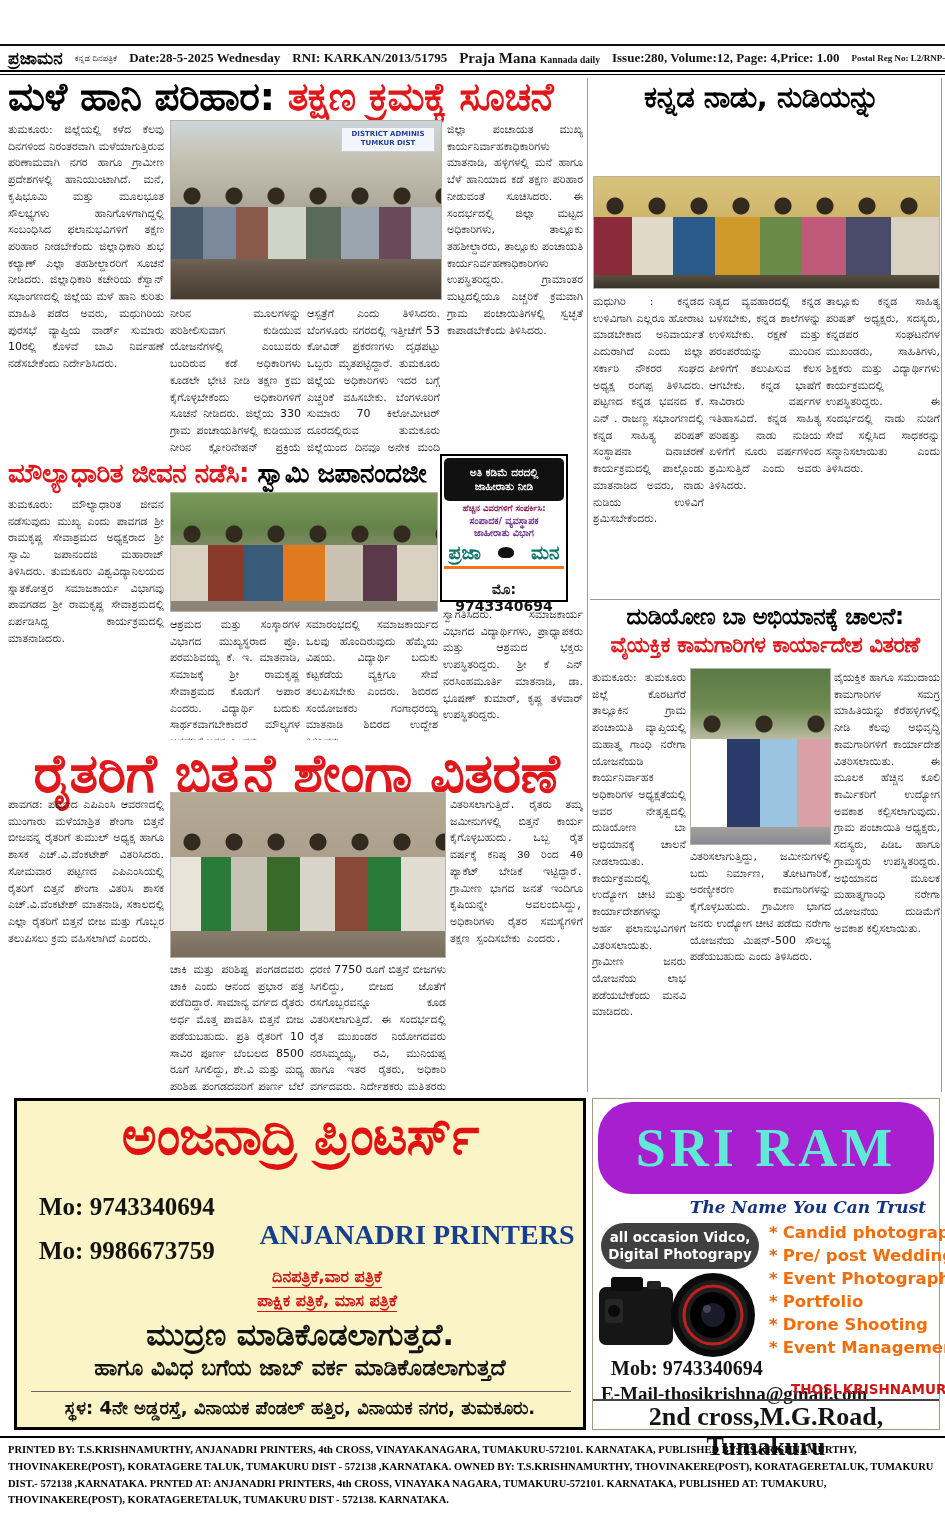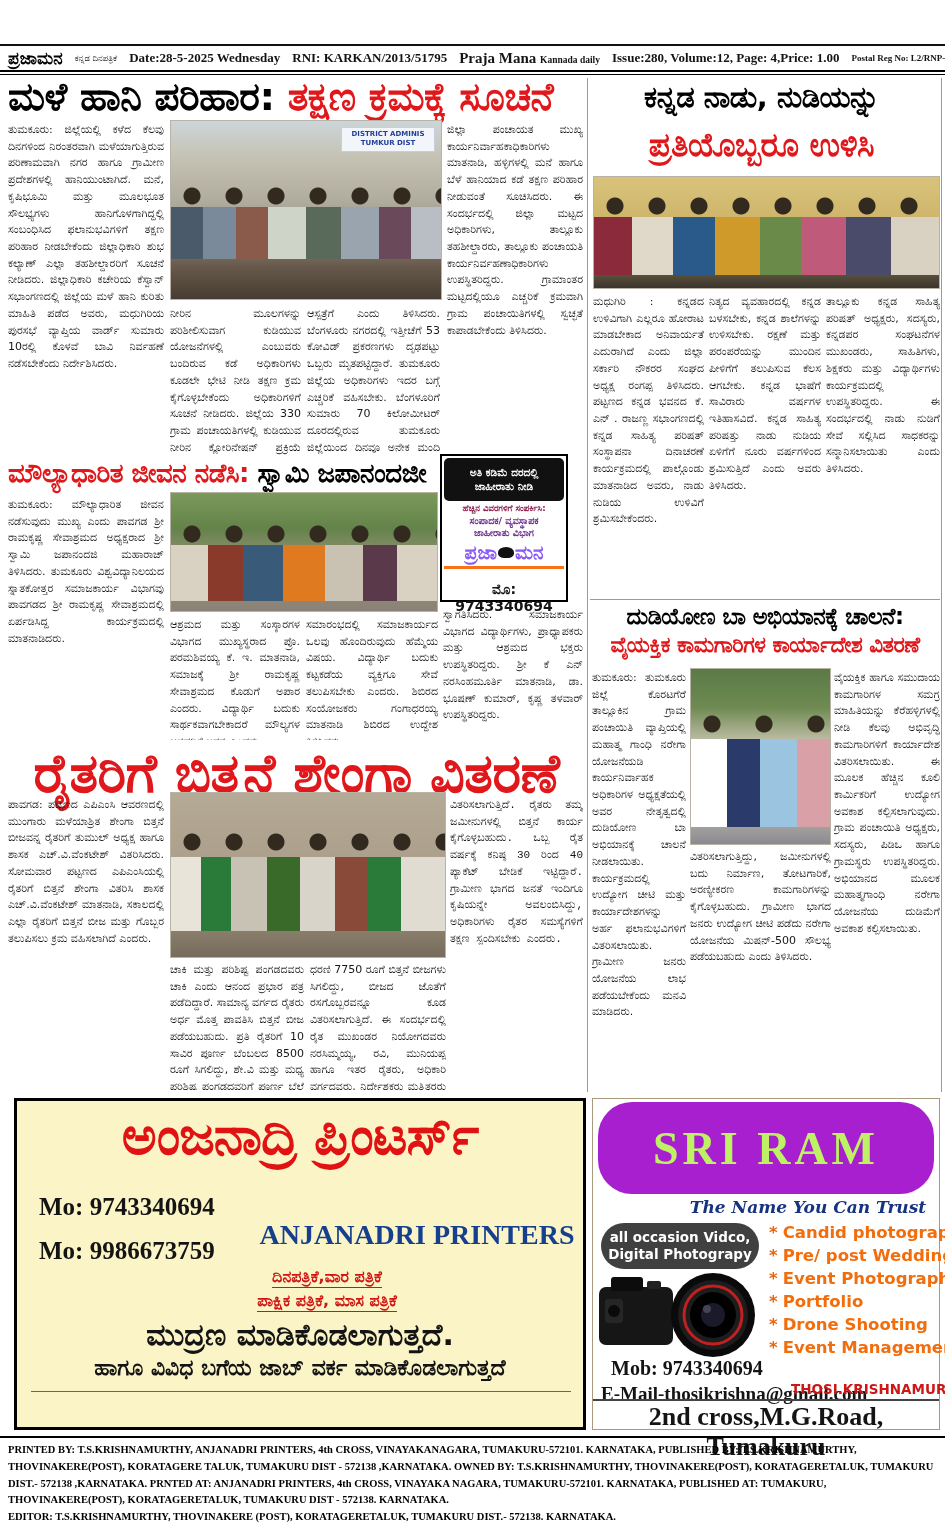--- a/index.html
+++ b/index.html
@@ -62,22 +62,22 @@
       background:linear-gradient(90deg,#e8e4da 0 11%,#2a7a3a 11% 22%,#c8c2b4 22% 35%,#3a6a2a 35% 47%,#d9d4c9 47% 60%,#8a4a3a 60% 72%,#2a7a3a 72% 84%,#e0dcd2 84% 100%);}
 
   
   .adbox{position:absolute;left:440px;top:454px;width:128px;height:148px;border:2px solid #000;
          box-sizing:border-box;background:#fff;text-align:center;padding:2px;}
   .adbox-black{background:#111;color:#fff;font-size:10.5px;font-weight:700;border-radius:5px;
          padding:8px 1px;line-height:1.3;}
   .adbox-contact{color:#8b1a4a;font-size:8.5px;font-weight:700;margin-top:2px;}
   .adbox-roles{color:#6a2a8a;font-size:9.5px;font-weight:700;margin-top:1px;}
   .adbox-dept{color:#6a2a8a;font-size:9.5px;font-weight:700;}
-  .adbox-logo{color:#8b5cf6;font-size:19px;font-weight:800;margin-top:2px;display:flex;
-         align-items:center;justify-content:center;gap:1px;}
+  .adbox-logo{color:#0f766e;font-size:19px;font-weight:800;margin-top:2px;display:flex;
+         align-items:center;justify-content:center;gap:17px;}
   .adbox-emblem{display:inline-block;width:16px;height:11px;background:#111;border-radius:50% 50% 40% 40%;}
   .adbox-phone{font-size:14px;font-weight:800;border-top:3px solid #f97316;margin-top:2px;padding-top:12px;}
 
   
   .ad-printer{position:absolute;left:14px;top:1098px;width:572px;height:332px;border:3px solid #000;
         box-sizing:border-box;background:#fbf4c6;}
   .adp-title{position:absolute;left:0;top:4px;width:100%;text-align:center;color:#e01212;
         font-size:53px;font-weight:800;letter-spacing:-1px;}
   .adp-phone{position:absolute;left:22px;font-family:"Liberation Serif",serif;font-weight:700;font-size:25px;}
   .adp-en{position:absolute;left:240px;top:118px;width:320px;text-align:center;color:#16408f;
@@ -88,21 +88,21 @@
   .adp-line1{position:absolute;left:0;top:216px;width:100%;text-align:center;font-size:30px;font-weight:800;}
   .adp-line2{position:absolute;left:0;top:254px;width:100%;text-align:center;font-size:22px;font-weight:800;}
   .adp-hr{position:absolute;left:14px;top:290px;width:540px;height:1px;background:#666;}
   .adp-addr{position:absolute;left:0;top:296px;width:100%;text-align:center;font-size:18px;font-weight:700;}
 
   
   .ad-sriram{position:absolute;left:592px;top:1098px;width:348px;height:332px;border:1px solid #a89a7a;
         box-sizing:border-box;background:#fff;}
   .sr-banner{position:absolute;left:5px;top:3px;width:336px;height:92px;background:#a81fd0;
         border-radius:34px;display:flex;align-items:center;justify-content:center;}
-  .sr-title{color:#bef264;font-family:"Liberation Serif",serif;font-weight:900;font-size:46px;letter-spacing:4px;}
+  .sr-title{color:#5eead4;font-family:"Liberation Serif",serif;font-weight:900;font-size:54px;letter-spacing:4px;}
   .sr-tag{position:absolute;left:90px;top:98px;width:250px;text-align:center;color:#15337f;
         font-family:"DejaVu Serif",serif;font-style:italic;font-weight:700;font-size:17px;}
   .sr-badge{position:absolute;left:8px;top:124px;width:158px;height:46px;background:#404040;
         border-radius:23px;color:#fff;font-weight:700;font-size:13.5px;display:flex;flex-direction:column;
         align-items:center;justify-content:center;line-height:1.25;}
   .sr-services{position:absolute;left:176px;top:122px;width:168px;}
   .sr-svc{color:#f26d0c;font-weight:700;font-size:16.5px;line-height:23px;white-space:nowrap;}
   .sr-svc .ast{color:#e8650f;margin-right:5px;}
   .sr-camera{position:absolute;left:2px;top:160px;width:170px;height:100px;}
   .sr-mob{position:absolute;left:18px;top:258px;font-family:"Liberation Serif",serif;font-weight:700;font-size:20px;}
@@ -136,21 +136,20 @@
   </div>
   <div class="mast-rule"></div>
   <div class="mast-rule2"></div>
 
   <div class="hl hl-main">
     <span>ಮಳೆ ಹಾನಿ ಪರಿಹಾರ:</span>
     <span class="red">ತಕ್ಷಣ ಕ್ರಮಕ್ಕೆ ಸೂಚನೆ</span>
   </div>
 
   <div class="hl hl-kn1">ಕನ್ನಡ ನಾಡು, ನುಡಿಯನ್ನು</div>
-  <div class="hl hl-kn2 red">ಪ್ರತಿಯೊಬ್ಬರೂ ಉಳಿಸಿ</div>
 
   <div class="bt" style="left:8px;top:122px;width:156px;height:333px;">ತುಮಕೂರು: ಜಿಲ್ಲೆಯಲ್ಲಿ ಕಳೆದ ಕೆಲವು ದಿನಗಳಿಂದ ನಿರಂತರವಾಗಿ ಮಳೆಯಾಗುತ್ತಿರುವ ಪರಿಣಾಮವಾಗಿ ನಗರ ಹಾಗೂ ಗ್ರಾಮೀಣ ಪ್ರದೇಶಗಳಲ್ಲಿ ಹಾನಿಯುಂಟಾಗಿದೆ. ಮನೆ, ಕೃಷಿಭೂಮಿ ಮತ್ತು ಮೂಲಭೂತ ಸೌಲಭ್ಯಗಳು ಹಾನಿಗೊಳಗಾಗಿದ್ದಲ್ಲಿ ಸಂಬಂಧಿಸಿದ ಫಲಾನುಭವಿಗಳಿಗೆ ತಕ್ಷಣ ಪರಿಹಾರ ನೀಡಬೇಕೆಂದು ಜಿಲ್ಲಾಧಿಕಾರಿ ಶುಭ ಕಲ್ಯಾಣ್ ಎಲ್ಲಾ ತಹಶೀಲ್ದಾರರಿಗೆ ಸೂಚನೆ ನೀಡಿದರು. ಜಿಲ್ಲಾಧಿಕಾರಿ ಕಚೇರಿಯ ಕೆಸ್ವಾನ್ ಸಭಾಂಗಣದಲ್ಲಿ ಜಿಲ್ಲೆಯ ಮಳೆ ಹಾನಿ ಕುರಿತು ಮಾಹಿತಿ ಪಡೆದ ಅವರು, ಮಧುಗಿರಿಯ ಪುರಸಭೆ ವ್ಯಾಪ್ತಿಯ ವಾರ್ಡ್ ಸುಮಾರು 10ರಲ್ಲಿ ಕೊಳವೆ ಬಾವಿ ನಿರ್ವಹಣೆ ನಡೆಸಬೇಕೆಂದು ನಿರ್ದೇಶಿಸಿದರು.</div>
   <div class="photo photo-meeting" style="left:170px;top:120px;width:272px;height:180px;">
     <div class="ph-banner" style="top:6px;right:6px;width:86px;">
       <span>DISTRICT ADMINIS</span><br>
       <span>TUMKUR DIST</span>
     </div>
     <div class="ph-heads" style="top:62px;"></div>
     <div class="ph-bodies"></div>
   </div>
@@ -222,20 +221,21 @@
   <div class="ad-printer">
     <div class="adp-title">ಅಂಜನಾದ್ರಿ ಪ್ರಿಂಟರ್ಸ್</div>
     <div class="adp-phone" style="top:92px;">Mo: 9743340694</div>
     <div class="adp-phone" style="top:136px;">Mo: 9986673759</div>
     <div class="adp-en">ANJANADRI PRINTERS</div>
     <div class="adp-sub" style="top:166px;"><span>ದಿನಪತ್ರಿಕೆ,ವಾರ ಪತ್ರಿಕೆ</span></div>
     <div class="adp-sub" style="top:190px;"><span>ಪಾಕ್ಷಿಕ ಪತ್ರಿಕೆ, ಮಾಸ ಪತ್ರಿಕೆ</span></div>
     <div class="adp-line1">ಮುದ್ರಣ ಮಾಡಿಕೊಡಲಾಗುತ್ತದೆ.</div>
     <div class="adp-line2">ಹಾಗೂ ವಿವಿಧ ಬಗೆಯ ಜಾಬ್ ವರ್ಕ ಮಾಡಿಕೊಡಲಾಗುತ್ತದೆ</div>
     <div class="adp-hr"></div>
+    <div class="adp-addr">ಸ್ಥಳ: 4ನೇ ಅಡ್ಡರಸ್ತೆ, ವಿನಾಯಕ ಪೆಂಡಲ್ ಹತ್ತಿರ, ವಿನಾಯಕ ನಗರ, ತುಮಕೂರು.</div>
   </div>
 
   <div class="ad-sriram">
     <div class="sr-banner">
       <span class="sr-title">SRI RAM</span>
     </div>
     <div class="sr-tag">The Name You Can Trust</div>
     <div class="sr-badge">
       <span>all occasion Vidco,</span>
       <span>Digital Photograpy</span>
@@ -265,16 +265,15 @@
     </div>
     <div class="sr-mob">Mob: 9743340694</div>
     <div class="sr-mail">E-Mail-thosikrishna@gmail.com</div>
     <div class="sr-person">THOSI.KRISHNAMURTHY</div>
     <div class="sr-addr">2nd cross,M.G.Road, Tumakuru</div>
   </div>
 
   <div class="foot-rule"></div>
   <div class="footer">
     <span>PRINTED BY: T.S.KRISHNAMURTHY, ANJANADRI PRINTERS, 4th CROSS, VINAYAKANAGARA, TUMAKURU-572101. KARNATAKA, PUBLISHED BY: T.S.KRISHNAMURTHY, THOVINAKERE(POST), KORATAGERE TALUK, TUMAKURU DIST - 572138 ,KARNATAKA.  OWNED BY: T.S.KRISHNAMURTHY, THOVINAKERE(POST), KORATAGERETALUK, TUMAKURU DIST.- 572138 ,KARNATAKA.  PRNTED AT: ANJANADRI PRINTERS, 4th CROSS, VINAYAKA NAGARA, TUMAKURU-572101. KARNATAKA,  PUBLISHED AT: TUMAKURU, THOVINAKERE(POST), KORATAGERETALUK, TUMAKURU DIST - 572138. KARNATAKA.</span><br>
-    <span>EDITOR: T.S.KRISHNAMURTHY, THOVINAKERE (POST), KORATAGERETALUK, TUMAKURU DIST.- 572138. KARNATAKA.</span>
   </div>
 
 </div>
 
 </body></html>

